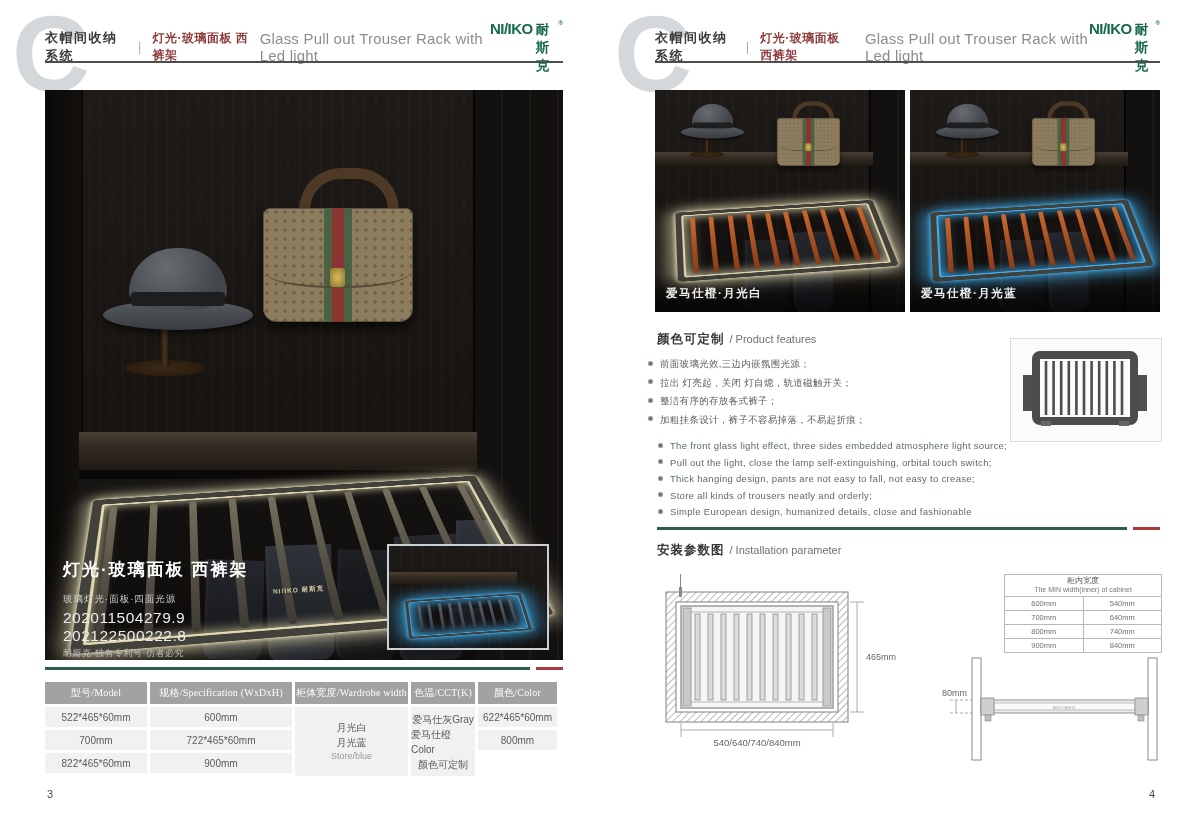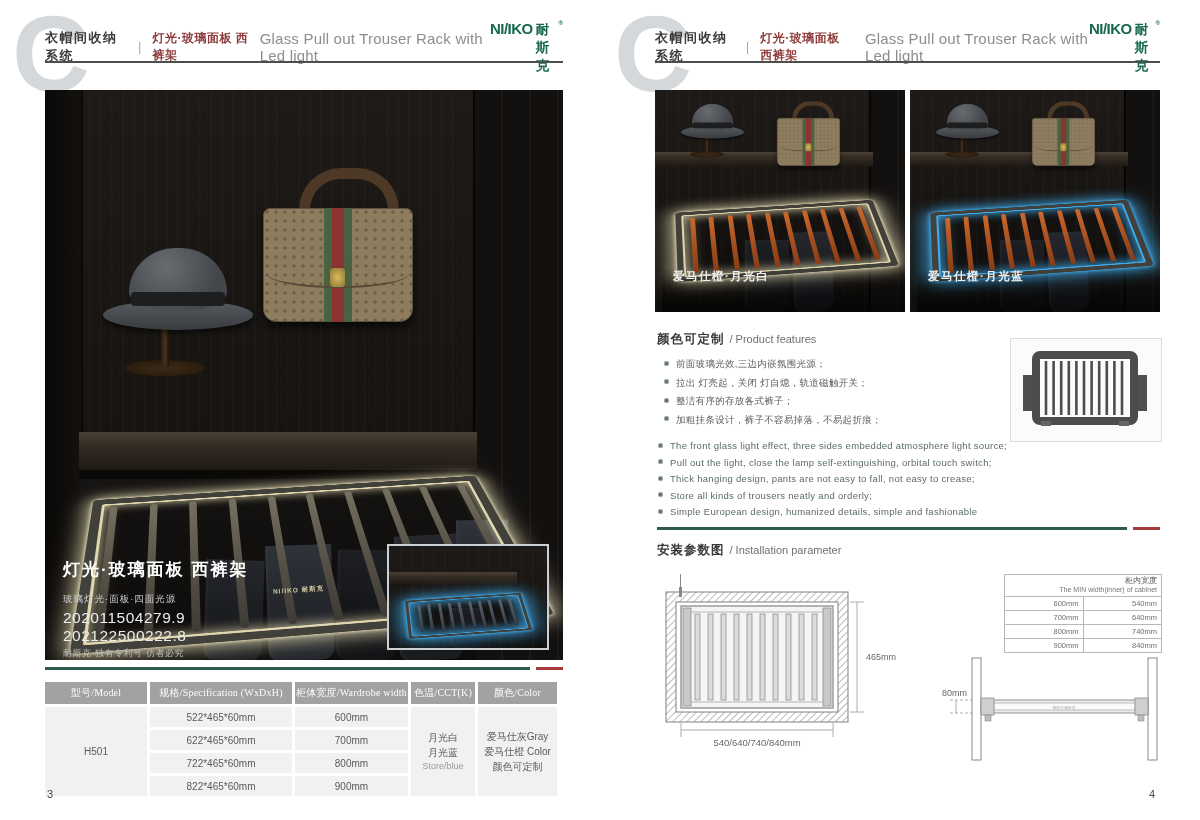--- a/index.html
+++ b/index.html
@@ -72,21 +72,21 @@
   
   .ov{position:absolute;left:18px;top:468px;color:#fff;z-index:5;}
   .ov-title{font-size:17px;font-weight:bold;letter-spacing:2px;}
   .ov-sub{font-size:9.5px;color:#cfcfcf;margin-top:12px;letter-spacing:1px;}
   .ov-pat{font-size:15.5px;color:#ececec;letter-spacing:.5px;line-height:1.15;margin-top:3px;}
   .ov-note{font-size:9px;color:#bdbdbd;margin-top:2px;letter-spacing:.5px;}
 
   .inset{position:absolute;right:14px;bottom:10px;width:158px;height:102px;border:2px solid #cdd0d2;background:#101010;z-index:6;overflow:hidden;}
 
   
-  .cap{position:absolute;left:7px;right:0;bottom:0;height:36px;background:linear-gradient(180deg,rgba(0,0,0,0),rgba(0,0,0,.6));display:flex;align-items:flex-start;padding:0 0 7px 11px;color:#f0f0f0;font-size:11.5px;font-weight:bold;letter-spacing:1.5px;z-index:5;}
+  .cap{position:absolute;left:0;right:0;bottom:0;height:36px;background:linear-gradient(180deg,rgba(0,0,0,0),rgba(0,0,0,.6));display:flex;align-items:center;padding:0 0 1px 11px;color:#f0f0f0;font-size:11.5px;font-weight:bold;letter-spacing:1.5px;z-index:5;}
 
   
   .rule{position:absolute;display:flex;align-items:center;gap:6px;}
   .rule .g{flex:1;height:3px;background:#2e5d49;}
   .rule .r{width:27px;height:3px;background:#a93a3c;}
 
   
   .spec{position:absolute;left:45px;top:682px;width:518px;display:grid;grid-template-columns:102px 142px 113px 64px 79px;gap:3px;font-size:10px;color:#5a5a5a;}
   .spec .h{background:#a2a2a2;color:#fcfcfc;display:flex;align-items:center;justify-content:center;height:22px;letter-spacing:.2px;font-family:Liberation Serif, serif;}
   .spec .c{background:#f1f1f1;display:flex;align-items:center;justify-content:center;height:20px;}
@@ -98,21 +98,21 @@
   .sec-cn{font-size:12.5px;font-weight:bold;color:#3a3a3a;letter-spacing:1px;}
   .sec-en{font-size:11px;color:#707070;}
   .blts{position:absolute;display:flex;flex-direction:column;gap:5.5px;}
   .blt{display:flex;gap:7px;align-items:flex-start;font-size:9.5px;color:#5c5c5c;letter-spacing:.3px;}
   .blt .dot{flex:none;width:5px;height:5px;border-radius:50%;background:#5e7265;margin-top:2.5px;box-shadow:inset 0 0 0 1px rgba(255,255,255,.35);}
   .blts.en .blt{color:#5b6d60;}
   
 
   
   .wtab{position:absolute;border-collapse:collapse;font-size:7.5px;color:#6f6f6f;}
-  .wtab td,.wtab th{border:1px solid #b8b8b8;text-align:right;padding:1px 4px;height:11px;font-weight:normal;}
+  .wtab td,.wtab th{border:1px solid #b8b8b8;text-align:center;padding:1px 4px;height:11px;font-weight:normal;}
   .wtab th{line-height:1.25;}
   .wtab .tcn{font-size:8px;color:#555;}
   .wtab .ten{font-size:7px;color:#777;}
 
   .pagenum{position:absolute;bottom:20px;font-size:11px;color:#4a4a4a;}
   svg text{font-family:"Liberation Sans","DejaVu Sans",sans-serif;}
 </style>
 </head>
 <body>
 
@@ -220,21 +220,20 @@
         <span class="r"></span>
       </div>
 
     <div class="spec">
       <div class="h">型号/Model</div>
       <div class="h">规格/Specification (WxDxH)</div>
       <div class="h">柜体宽度/Wardrobe width</div>
       <div class="h">色温/CCT(K)</div>
       <div class="h">颜色/Color</div>
 
-      <div class="c merge">H501</div>
       <div class="c">522*465*60mm</div>
       <div class="c">600mm</div>
       <div class="c merge">
         <span>月光白</span>
         <span>月光蓝</span>
         <span class="en">Store/blue</span>
       </div>
       <div class="c merge">
         <span>爱马仕灰Gray</span>
         <span>爱马仕橙 Color</span>
@@ -355,21 +354,21 @@
       <div class="cap">
           <span>爱马仕橙·月光蓝</span>
         </div>
     </div>
 
     <div class="sec-title" style="left:57px;top:331px;">
       <span class="sec-cn">颜色可定制</span>
       <span class="sec-en">/ Product features</span>
     </div>
 
-    <div class="blts" style="left:64px;top:358px;width:330px;">
+    <div class="blts" style="left:48px;top:358px;width:330px;">
       <div class="blt">
           <span class="dot"></span>
           <span>前面玻璃光效,三边内嵌氛围光源；</span>
         </div>
       <div class="blt">
           <span class="dot"></span>
           <span>拉出 灯亮起，关闭 灯自熄，轨道磁触开关；</span>
         </div>
       <div class="blt">
           <span class="dot"></span>
@@ -393,21 +392,21 @@
       <div class="blt">
           <span class="dot"></span>
           <span>Thick hanging design, pants are not easy to fall, not easy to crease;</span>
         </div>
       <div class="blt">
           <span class="dot"></span>
           <span>Store all kinds of trousers neatly and orderly;</span>
         </div>
       <div class="blt">
           <span class="dot"></span>
-          <span>Simple European design, humanized details, simple and fashionable</span>
+          <span>Simple European design, humanized details, close and fashionable</span>
         </div>
     </div>
 
     <div style="position:absolute;left:410px;top:338px;width:150px;height:102px;background:#fbfbfb;border:1px solid #dcdcdc;">
       <svg width="148" height="100" viewBox="0 0 148 100">
         <rect x="12" y="36" width="9" height="36" fill="#4f4f4f"></rect>
         <rect x="127" y="36" width="9" height="36" fill="#4f4f4f"></rect>
         <rect x="25" y="16" width="98" height="66" rx="4" fill="none" stroke="#4c4c4c" stroke-width="8"></rect>
         <g stroke="#4c4c4c" stroke-width="2.6">
           <line x1="35" y1="22" x2="35" y2="76"></line>

